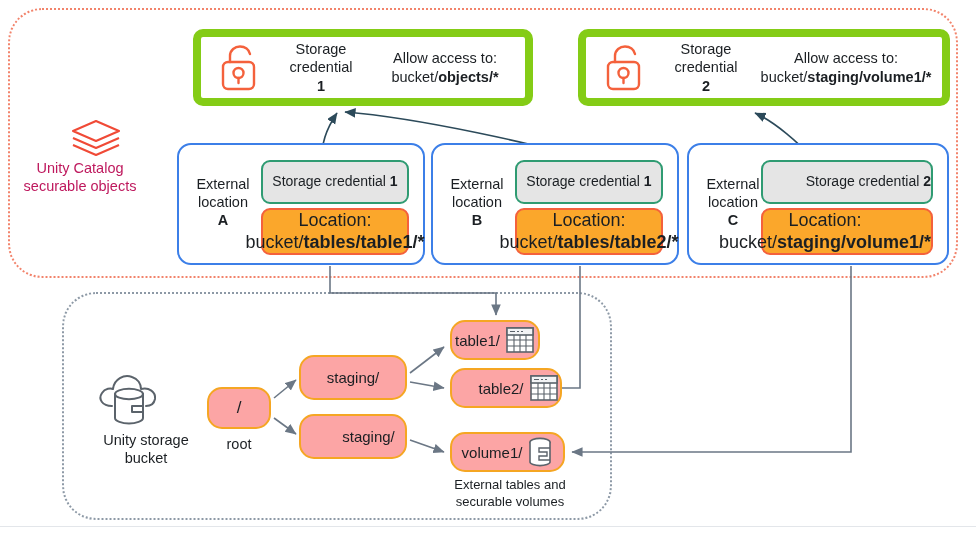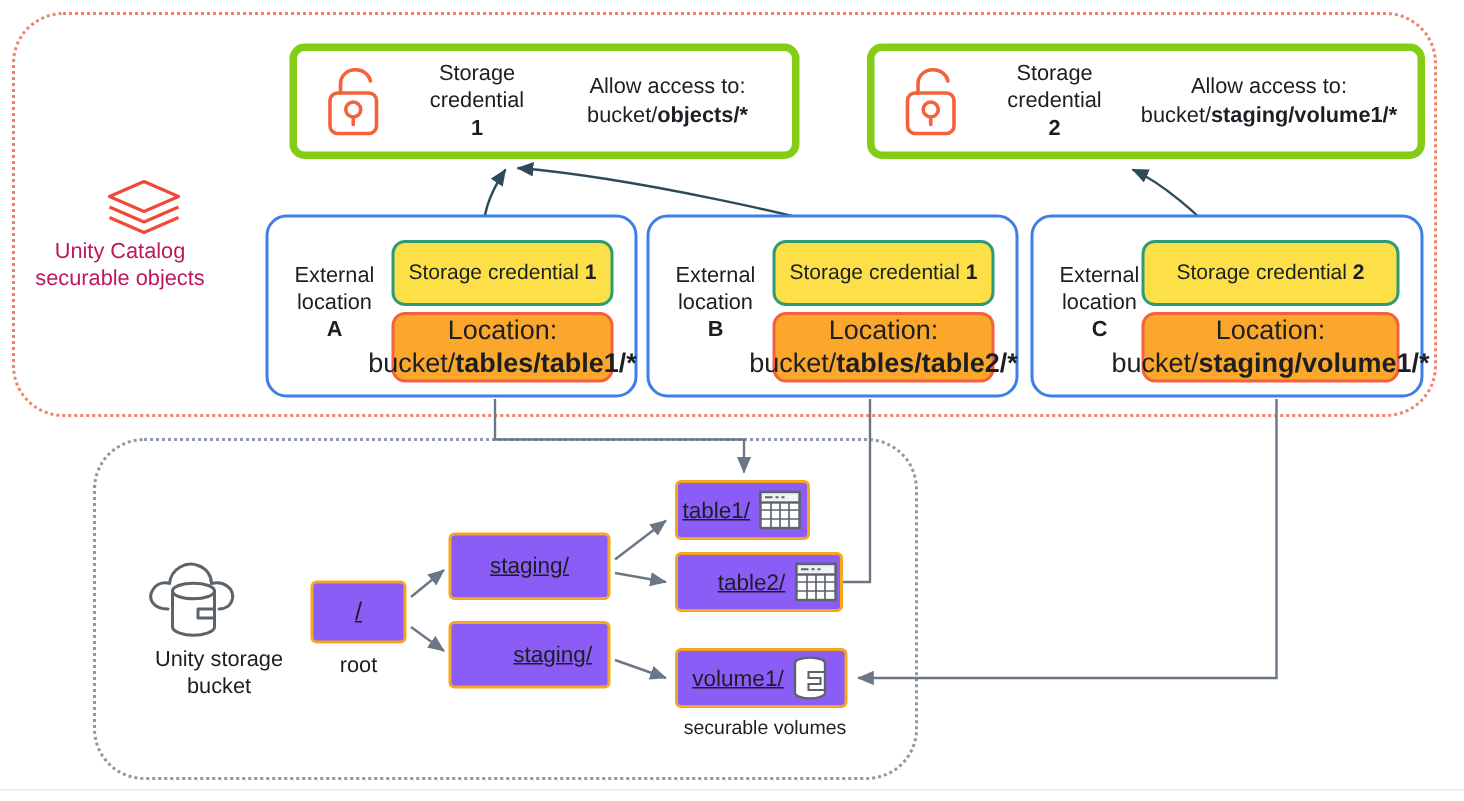--- a/index.html
+++ b/index.html
@@ -33,21 +33,21 @@
   #uc-caption { left:0; top:160px; width:160px; font-size:14.5px; color:#be185d; }
   #cloud-caption { left:66px; top:432px; width:160px; font-size:14.5px; color:#1b1f23; }
 
   .icon-wrap { position:absolute; }
   #uc-icon { left:70px; top:118px; width:52px; height:42px; }
   #cloud-icon { left:92px; top:368px; width:76px; height:62px; }
 
   
   .cred-card {
     position:absolute;
-    border:5px solid #84cc16;
+    border:8px solid #84cc16;
     border-radius:10px;
     background:#ffffff;
     display:flex;
     align-items:center;
   }
   #cred1 { left:193px; top:29px; width:340px; height:77px; }
   #cred2 { left:578px; top:29px; width:372px; height:77px; }
 
   .cred-lock { width:50px; height:50px; margin-left:14px; flex:0 0 auto; }
   .cred-title {
@@ -73,39 +73,38 @@
   .extloc-label {
     position:absolute; left:8px; top:30px; width:72px;
     text-align:center; font-size:14.5px; line-height:1.25;
   }
   .chip {
     position:absolute; border-radius:9px;
     display:flex; align-items:center; justify-content:center;
     text-align:center; line-height:1.22;
   }
   .chip-cred {
-    background:#fde047; border:2px solid #2f9b72;
+    background:#e5e5e5; border:2px solid #2f9b72;
     left:82px; top:15px; right:14px; height:44px;
     font-size:14px;
   }
   .chip-loc {
     background:#fba72b; border:2px solid #f4613c;
     left:82px; top:63px; right:14px; height:47px;
     font-size:18px;
   }
-  #ext-c .chip-cred, #ext-c .chip-loc { left:72px; }
+  #ext-c .chip-cred, #ext-c .chip-loc { left:72px;justify-content:flex-end; }
 
   
   .node {
     position:absolute;
-    border:2px solid #f5a623; border-radius:4px;
-    background:#8b5cf6;
+    border:2px solid #f5a623; border-radius:15px;
+    background:#fca5a5;
     display:flex; align-items:center; justify-content:center;
     font-size:15px;
-    text-decoration:underline;
   }
   #node-root    { left:207px; top:387px; width:64px;  height:42px; font-size:17px; }
   #node-tables  { left:299px; top:355px; width:108px; height:45px; }
   #node-staging { left:299px; top:414px; width:108px; height:45px;padding-left:31px; }
   #node-table1  { left:450px; top:320px; width:90px;  height:40px; }
   #node-table2  { left:450px; top:368px; width:112px;  height:40px;padding-left:25px; }
   #node-volume1 { left:450px; top:432px; width:115px; height:40px; }
 
   .node-inner { display:flex; align-items:center; gap:5px; }
   .node-icon { width:30px; height:28px; flex:0 0 auto; }
@@ -329,17 +328,18 @@
           <path d="M3,5 L3,25 C3,27 8,28.6 13,28.6 C18,28.6 23,27 23,25 L23,5"></path>
         </g>
         <g fill="none" stroke="#5b636b" stroke-width="1.4">
           <path d="M23,11 L12,11 L12,15 L20,15 L20,19 L12,19 L12,23 L23,23"></path>
         </g>
       </svg>
     </span>
   </div>
 
   <div class="lbl" id="ext-caption">
+    <div>External tables and</div>
     <div>securable volumes</div>
   </div>
 
   <div id="bottom-rule"></div>
 </div>
 
 </body></html>

